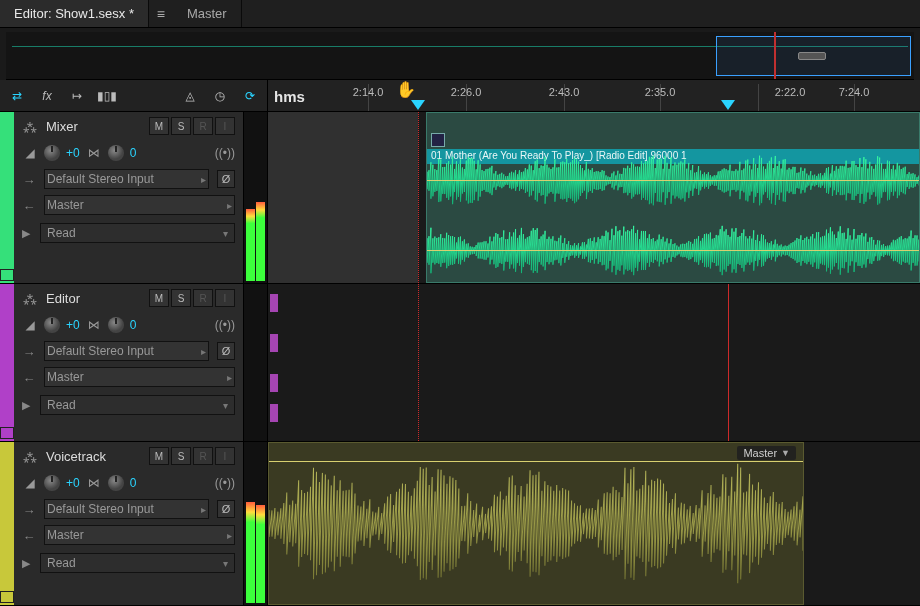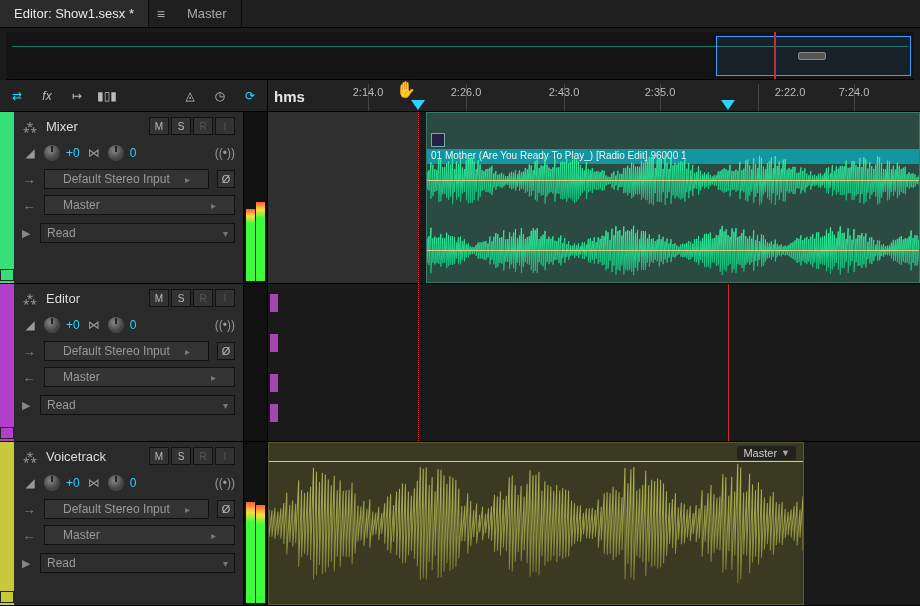--- a/index.html
+++ b/index.html
@@ -144,21 +144,21 @@
     background:#222;
   }
   .valtxt { color:#2ad4ff; font-size:12px; }
   .miniicon { color:#999; font-size:12px; width:16px; text-align:center;}
   .radiate { margin-left:auto; color:#999; font-size:12px;}
 
   .hrow3, .hrow4 { display:flex; align-items:center; gap:8px; padding:0 8px; height:26px; }
   .arrow { color:#888; font-size:13px; width:14px; text-align:center;}
   .field {
     flex:1; height:20px; background:#333; border:1px solid #111;
-    display:flex; align-items:center; padding:0 18px; color:#999; font-size:12px;
+    display:flex; align-items:center; padding:0 2px; color:#999; font-size:12px;
   }
   .smallbtn { width:18px; height:18px; background:#333; border:1px solid #111; color:#bbb; font-size:11px; display:flex;align-items:center;justify-content:center;}
 
   .hrow5 { display:flex; align-items:center; gap:8px; padding:0 8px; height:30px; }
   .disclose { color:#888; font-size:11px; width:10px;}
   .readfield { flex:1; height:20px; background:#2d2d2d; border:1px solid #111; color:#999; padding:0 6px; display:flex; align-items:center;}
   .dd { color:#777; font-size:10px; margin-left:auto;}
 
   .meters {
     width:24px;

